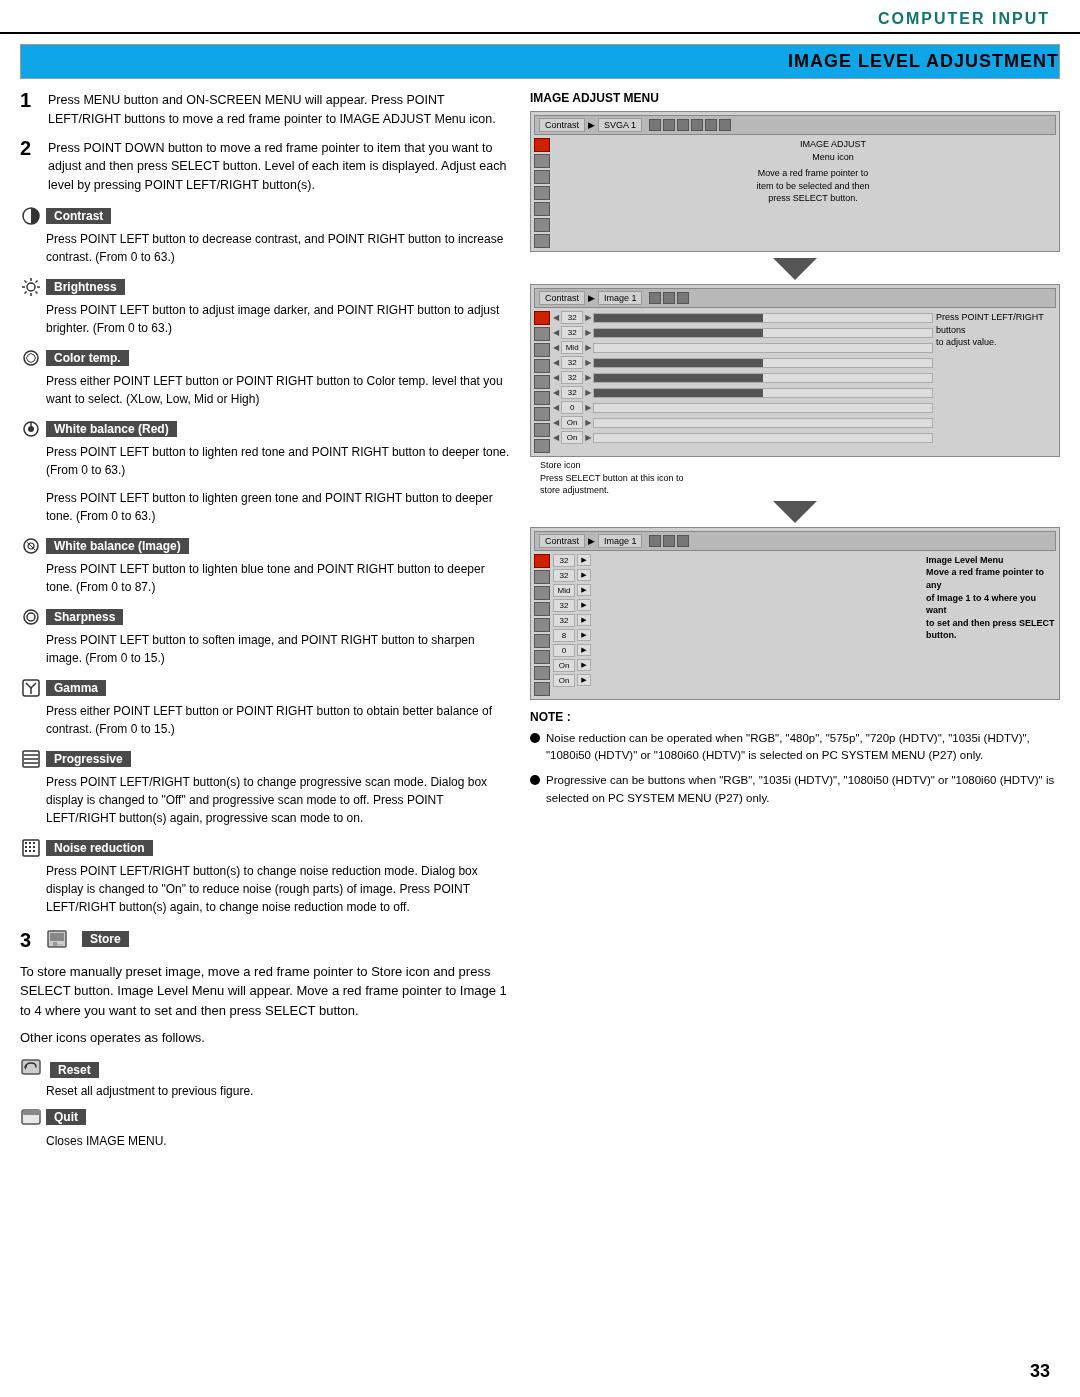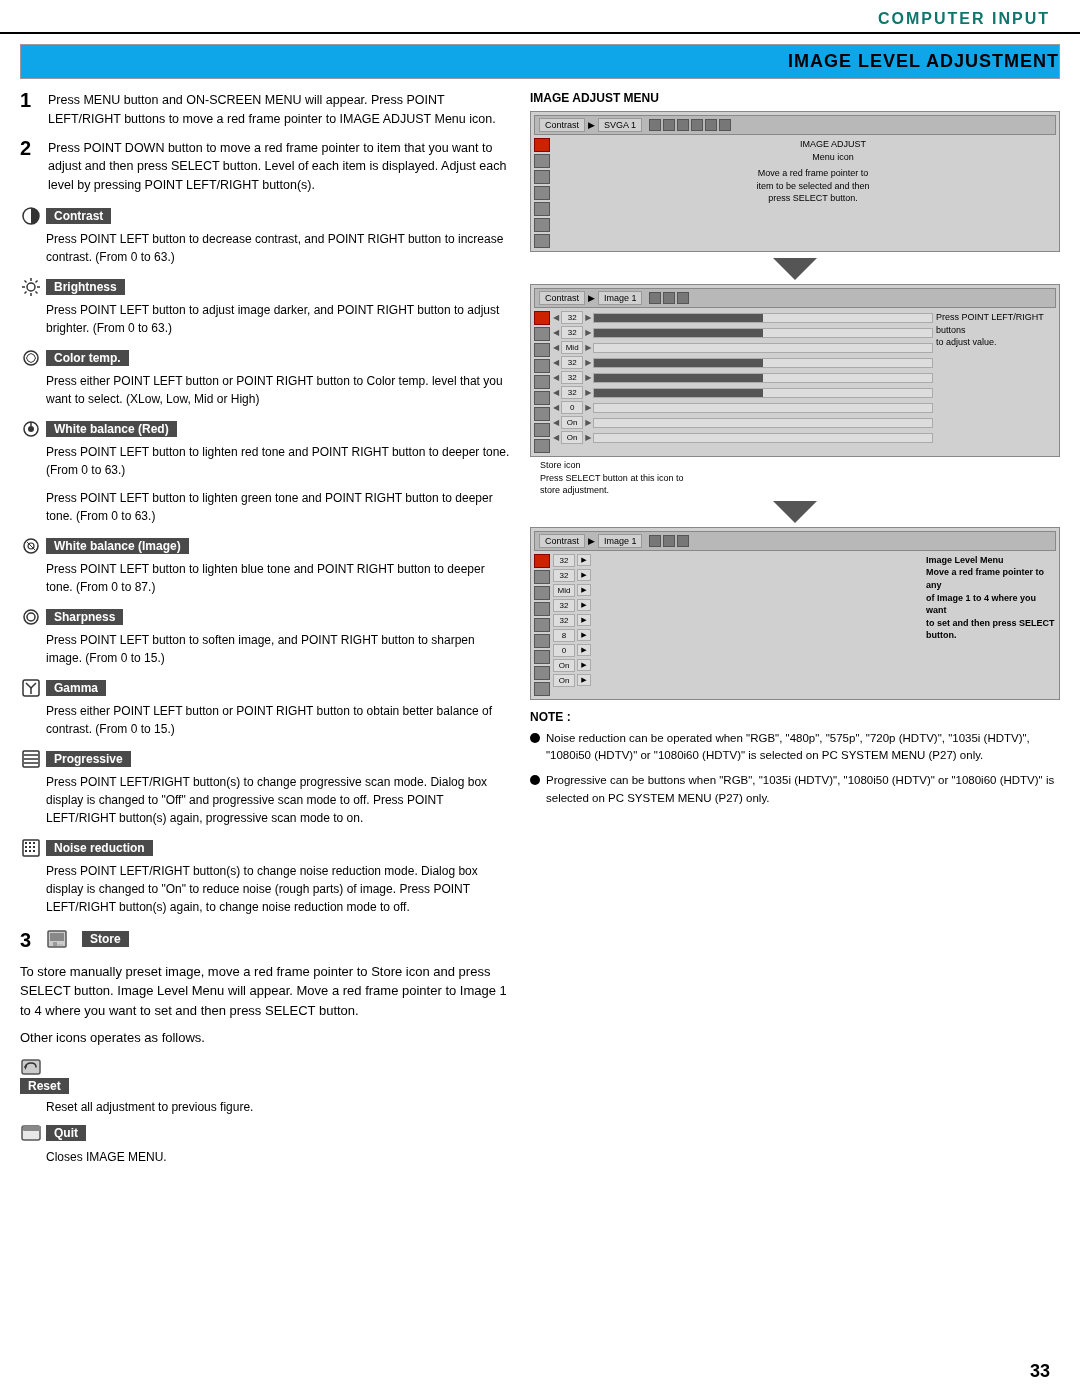--- a/index.html
+++ b/index.html
@@ -433,21 +433,21 @@
                 <rect x="6" y="13" width="4" height="4" fill="#999"></rect>
                 <rect x="10" y="15" width="6" height="2" fill="#bbb"></rect>
               </svg>
             </div>
             <div class="item-label">Store</div>
           </div>
         </div>
         <div class="step3-text">To store manually preset image, move a red frame pointer to Store icon and press SELECT button.  Image Level Menu will appear.  Move a red frame pointer to Image 1 to 4 where you want to set and then press SELECT button.</div>
         <div class="step3-text">Other icons operates as follows.</div>
 
-        <div style="display:flex;align-items:flex-start;gap:0;margin-bottom:4px;flex-direction:column;">
+        <div style="display:flex;align-items:flex-end;gap:8px;margin-bottom:4px;">
           <div class="item-icon">
             <svg class="icon-svg" viewBox="0 0 20 20">
               <rect x="1" y="3" width="18" height="14" rx="2" fill="#ccc" stroke="#555" stroke-width="1.5"></rect>
               <path d="M5 10 Q5 6 10 6 Q15 6 15 10" fill="none" stroke="#333" stroke-width="1.5" stroke-linecap="round"></path>
               <polygon points="5,7 5,13 3,10" fill="#333"></polygon>
             </svg>
           </div>
           <div class="item-label">Reset</div>
         </div>
         <div class="item-desc">Reset all adjustment to previous figure.</div>

